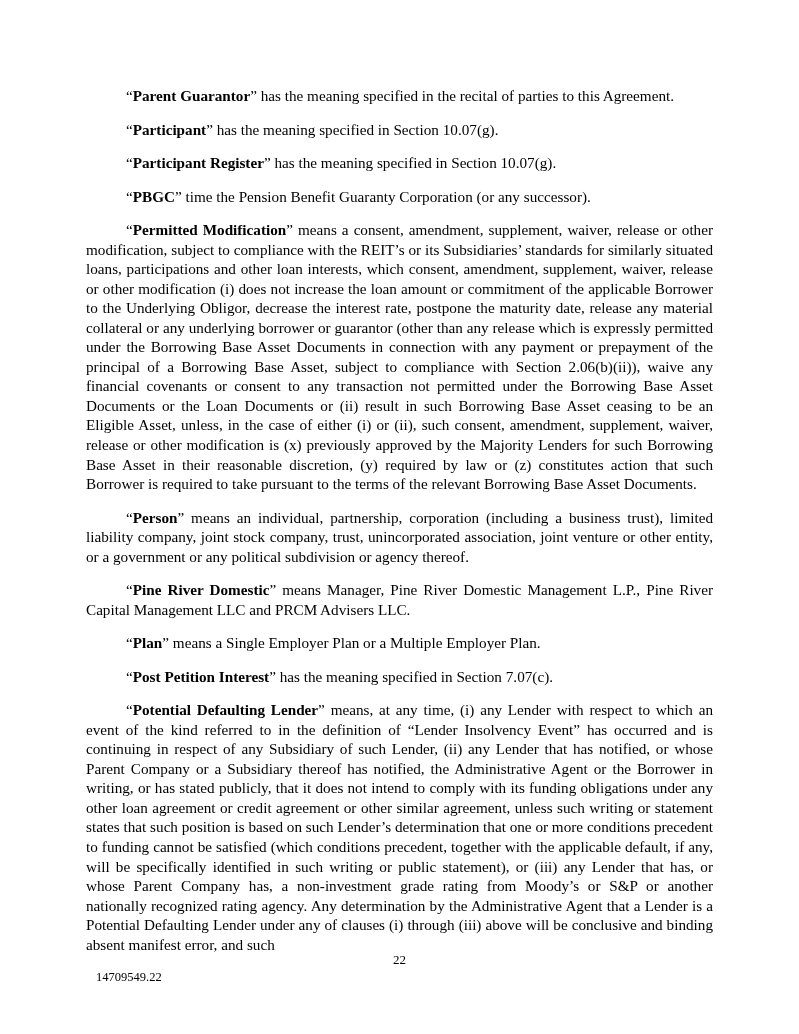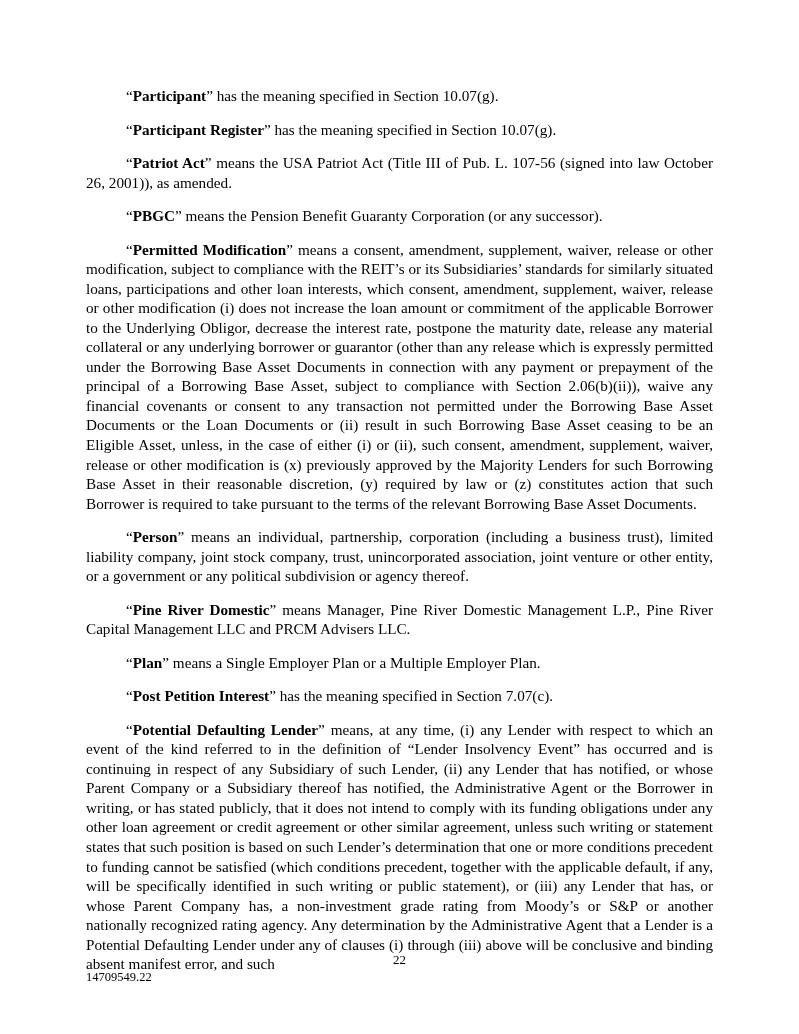--- a/index.html
+++ b/index.html
@@ -41,40 +41,40 @@
     position: absolute;
     left: 0;
     right: 0;
     top: 952px;
     text-align: center;
     font-size: 13px;
     font-family: "Liberation Serif", serif;
   }
   .footer-id {
     position: absolute;
-    left: 86px;
+    left: 96px;
     top: 970px;
     font-size: 12.5px;
     font-family: "Liberation Serif", serif;
   }
 </style>
 </head>
 <body>
 
 <div class="page">
   <div class="content">
 
+    <p class="para"><span>“</span><span class="term">Parent Guarantor</span><span>”</span><span> has the meaning specified in the recital of parties to this Agreement.</span></p>
 
     <p class="para"><span>“</span><span class="term">Participant</span><span>”</span><span> has the meaning specified in Section 10.07(g).</span></p>
 
     <p class="para"><span>“</span><span class="term">Participant Register</span><span>”</span><span> has the meaning specified in Section 10.07(g).</span></p>
 
-    <p class="para"><span>“</span><span class="term">Patriot Act</span><span>”</span><span> means the USA Patriot Act (Title III of Pub. L. 107-56 (signed into law October 26, 2001)), as amended.</span></p>
 
-    <p class="para"><span>“</span><span class="term">PBGC</span><span>”</span><span> means the Pension Benefit Guaranty Corporation (or any successor).</span></p>
+    <p class="para"><span>“</span><span class="term">PBGC</span><span>”</span><span> time the Pension Benefit Guaranty Corporation (or any successor).</span></p>
 
     <p class="para"><span>“</span><span class="term">Permitted Modification</span><span>”</span><span> means a consent, amendment, supplement, waiver, release or other modification, subject to compliance with the REIT’s or its Subsidiaries’ standards for similarly situated loans, participations and other loan interests, which consent, amendment, supplement, waiver, release or other modification (i) does not increase the loan amount or commitment of the applicable Borrower to the Underlying Obligor, decrease the interest rate, postpone the maturity date, release any material collateral or any underlying borrower or guarantor (other than any release which is expressly permitted under the Borrowing Base Asset Documents in connection with any payment or prepayment of the principal of a Borrowing Base Asset, subject to compliance with Section 2.06(b)(ii)), waive any financial covenants or consent to any transaction not permitted under the Borrowing Base Asset Documents or the Loan Documents or (ii) result in such Borrowing Base Asset ceasing to be an Eligible Asset, unless, in the case of either (i) or (ii), such consent, amendment, supplement, waiver, release or other modification is (x) previously approved by the Majority Lenders for such Borrowing Base Asset in their reasonable discretion, (y) required by law or (z) constitutes action that such Borrower is required to take pursuant to the terms of the relevant Borrowing Base Asset Documents.</span></p>
 
     <p class="para"><span>“</span><span class="term">Person</span><span>”</span><span> means an individual, partnership, corporation (including a business trust), limited liability company, joint stock company, trust, unincorporated association, joint venture or other entity, or a government or any political subdivision or agency thereof.</span></p>
 
     <p class="para"><span>“</span><span class="term">Pine River Domestic</span><span>”</span><span> means Manager, Pine River Domestic Management L.P., Pine River Capital Management LLC and PRCM Advisers LLC.</span></p>
 
     <p class="para"><span>“</span><span class="term">Plan</span><span>”</span><span> means a Single Employer Plan or a Multiple Employer Plan.</span></p>
 
     <p class="para"><span>“</span><span class="term">Post Petition Interest</span><span>”</span><span> has the meaning specified in Section 7.07(c).</span></p>

